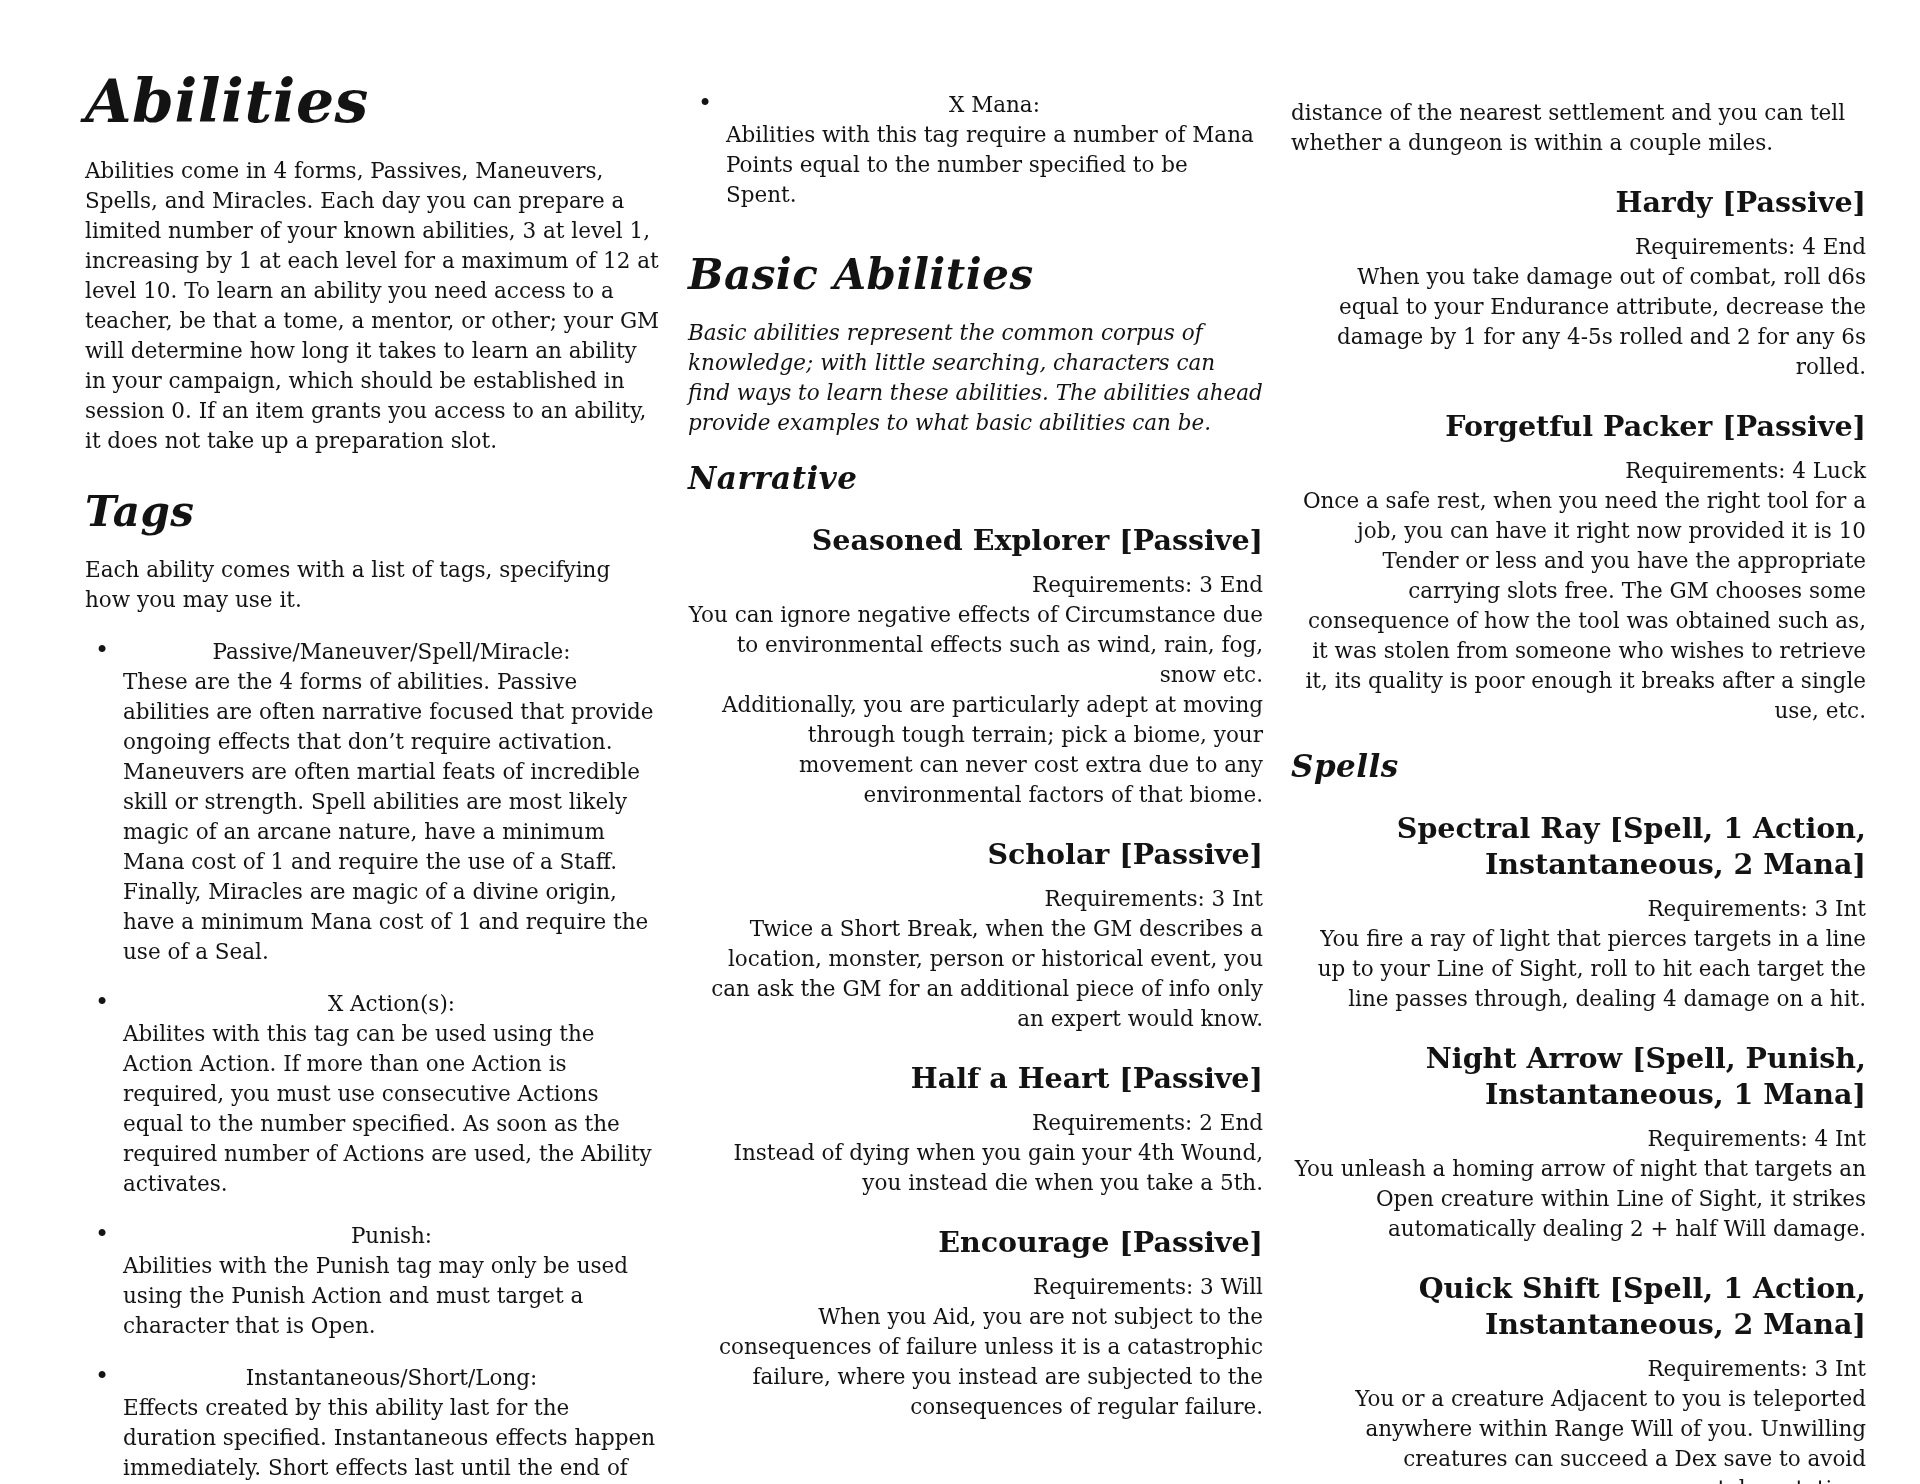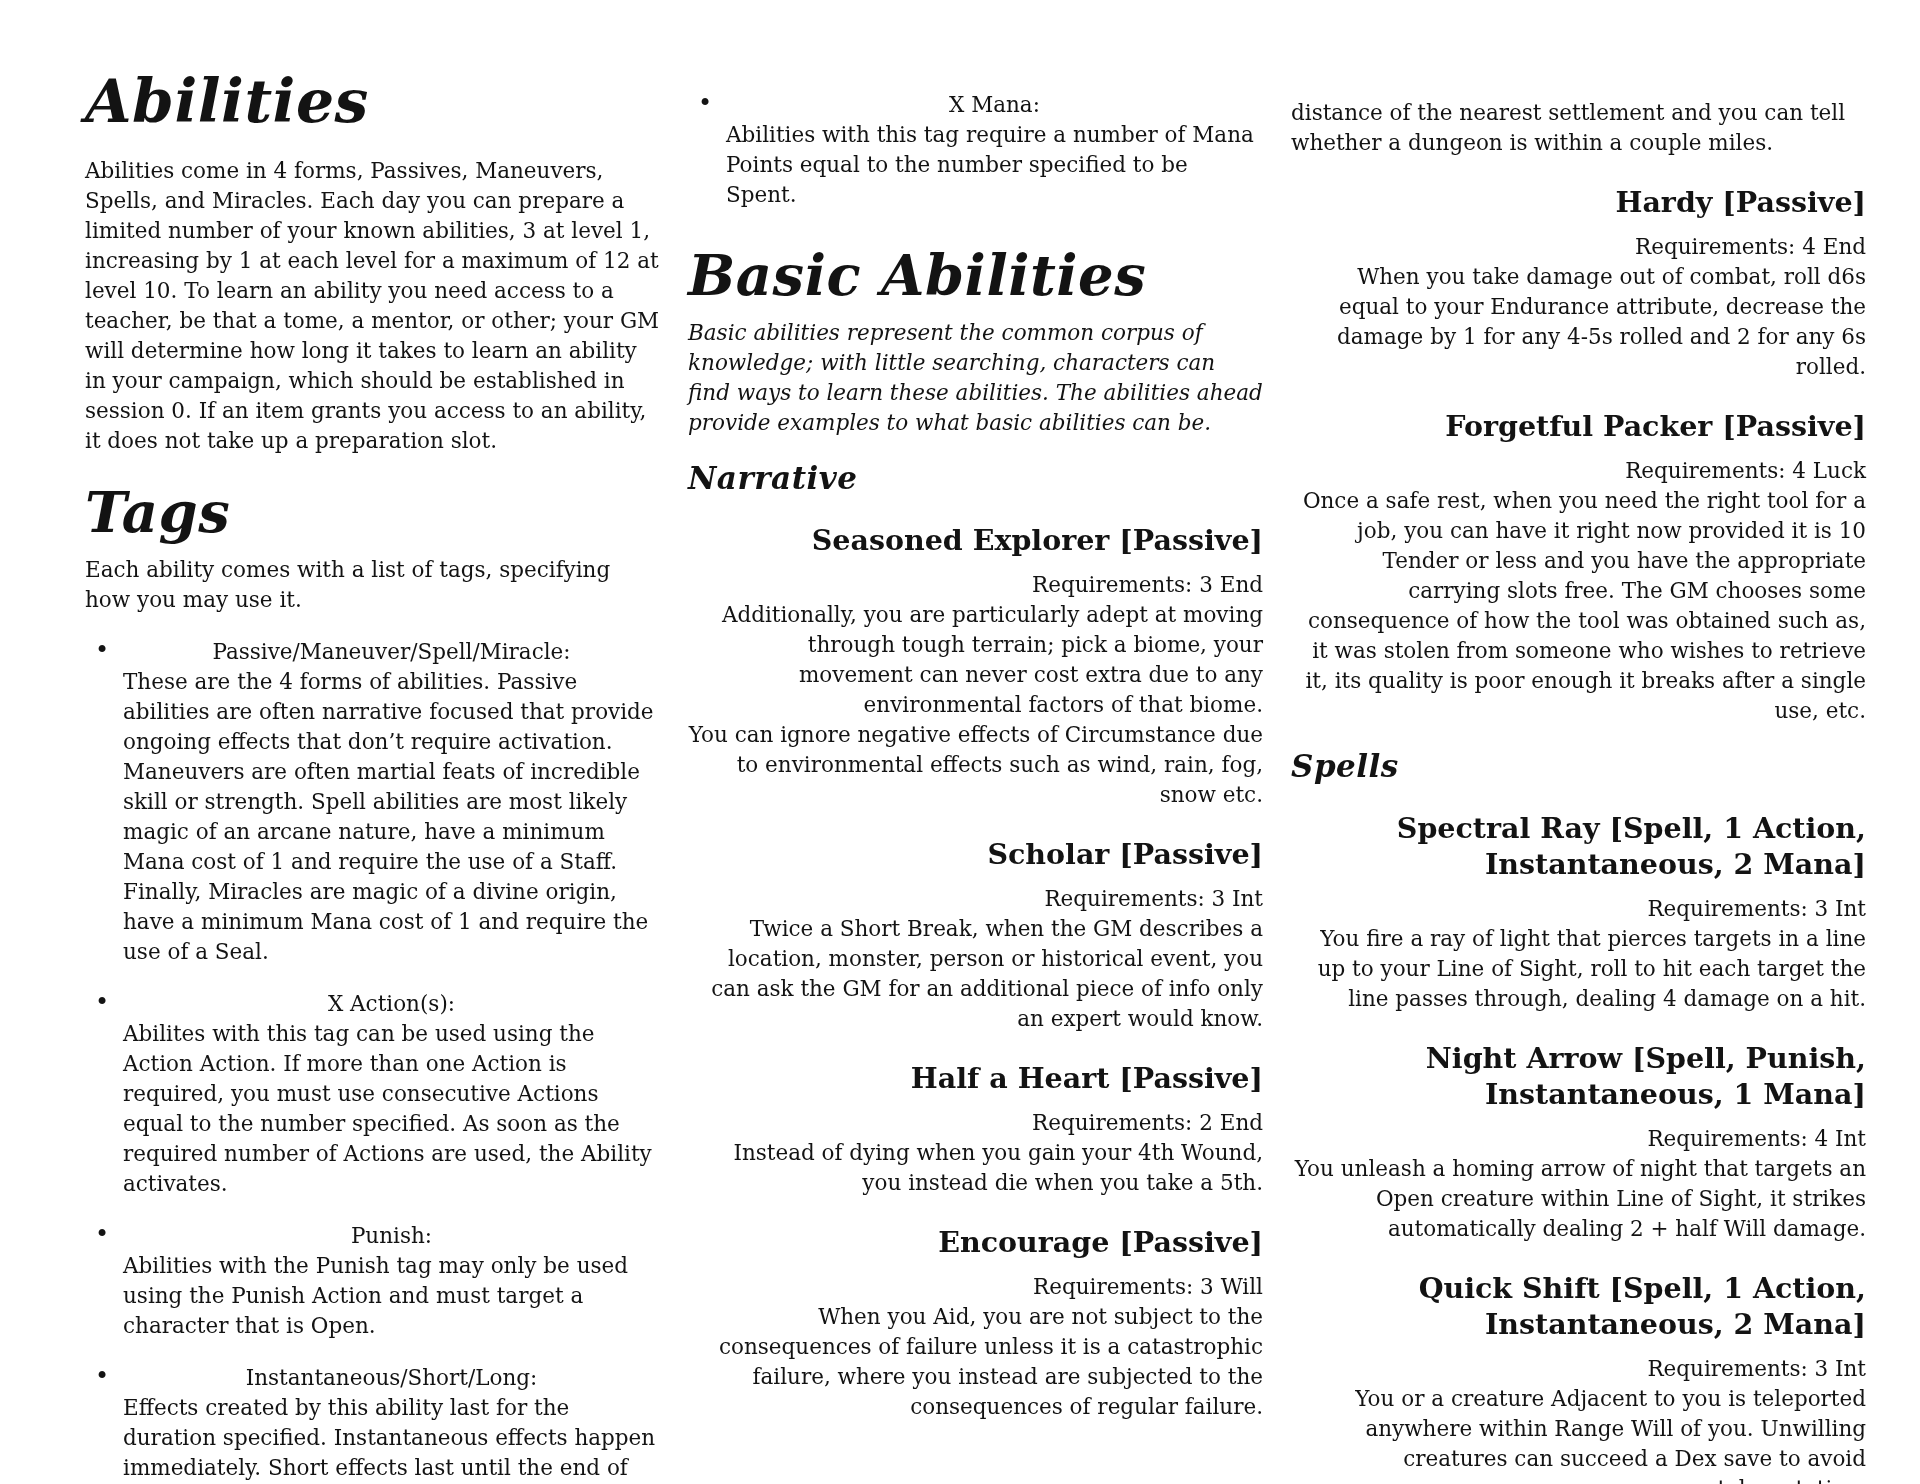--- a/index.html
+++ b/index.html
@@ -13,21 +13,21 @@
   .page{position:relative;width:1920px;height:1463px;background:#ffffff;}
   .columns{display:flex;gap:28px;padding:56px 50px 0 85px;box-sizing:border-box;}
   .col{width:575px;flex:0 0 575px;}
 
   .fancy{
     font-family:"DejaVu Serif","Liberation Serif",serif;
     font-style:italic;font-weight:700;
     letter-spacing:0.5px;
   }
   .doc-title{font-size:60px;line-height:62px;margin:14px 0 24px 0;}
-  .section-heading{font-size:56px;line-height:50px;margin:31px 0 18px 0;}
+  .section-heading{font-size:42px;line-height:50px;margin:31px 0 18px 0;}
   .group-heading{font-size:31px;line-height:36px;margin:22px 0 8px 0;}
 
   .par{margin:0;}
   .italic-par{margin:0;font-style:italic;}
 
   .tag-item{position:relative;padding-left:38px;margin-top:22px;}
   .tag-item .bullet{
     position:absolute;left:10px;top:-2px;
     font-size:24px;
   }
@@ -88,22 +88,22 @@
       </div>
 
       <div class="fancy section-heading" style="margin-top:40px;">Basic Abilities</div>
       <p class="italic-par">Basic abilities represent the common corpus of knowledge; with little searching, characters can find ways to learn these abilities. The abilities ahead provide examples to what basic abilities can be.</p>
 
       <div class="fancy group-heading">Narrative</div>
 
       <div class="ability">
         <div class="ability-name">Seasoned Explorer [Passive]</div>
         <div class="req">Requirements: 3 End</div>
+        <div class="ability-line">You can ignore negative effects of Circumstance due to environmental effects such as wind, rain, fog, snow etc.</div>
         <div class="ability-line">Additionally, you are particularly adept at moving through tough terrain; pick a biome, your movement can never cost extra due to any environmental factors of that biome.</div>
-        <div class="ability-line">You can ignore negative effects of Circumstance due to environmental effects such as wind, rain, fog, snow etc.</div>
       </div>
 
       <div class="ability">
         <div class="ability-name">Scholar [Passive]</div>
         <div class="req">Requirements: 3 Int</div>
         <div class="ability-line">Twice a Short Break, when the GM describes a location, monster, person or historical event, you can ask the GM for an additional piece of info only an expert would know.</div>
       </div>
 
       <div class="ability">
         <div class="ability-name">Half a Heart [Passive]</div>

